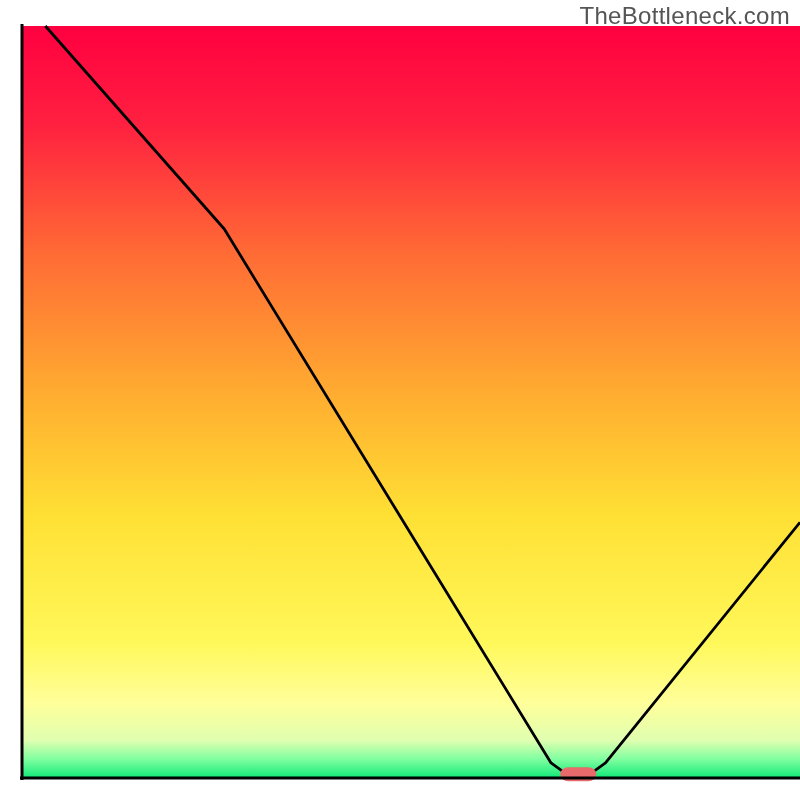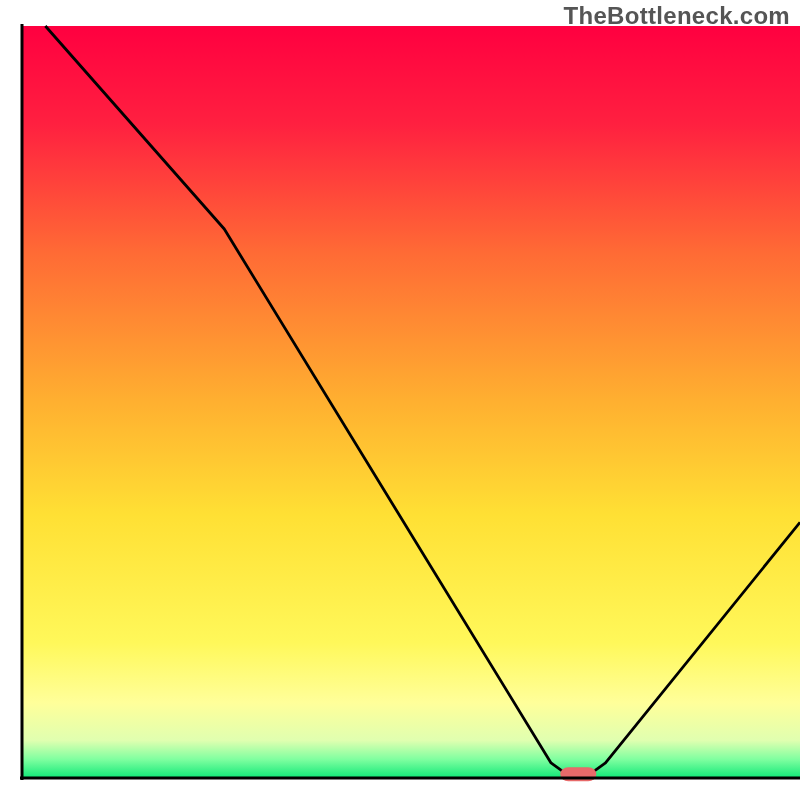--- a/index.html
+++ b/index.html
@@ -13,21 +13,21 @@
   .chart-container {
     position: relative;
     width: 800px;
     height: 800px;
   }
   .watermark {
     position: absolute;
     top: 2px;
     right: 10px;
     font-size: 24px;
-    font-weight: 700;
+    font-weight: 400;
     color: #555555;
     letter-spacing: 0.3px;
     z-index: 5;
   }
   svg {
     display: block;
   }
 </style>
 </head>
 <body>

